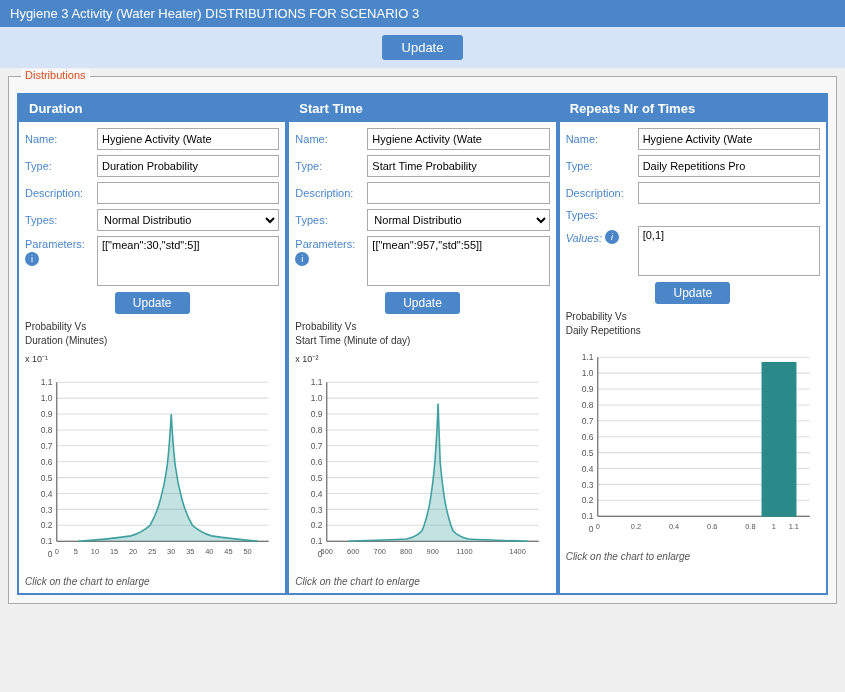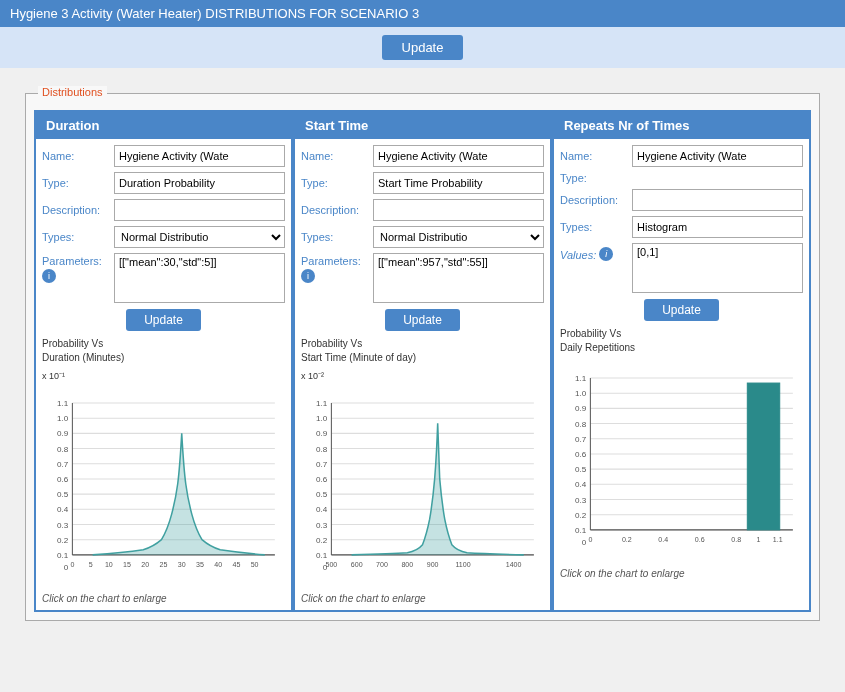--- a/index.html
+++ b/index.html
@@ -24,21 +24,21 @@
       color: white;
       border: none;
       padding: 5px 20px;
       font-size: 13px;
       cursor: pointer;
       border-radius: 3px;
     }
 
     .distributions-section {
       border: 1px solid #aaa;
-      margin: 25px;
+      margin: 8px;
       padding: 8px;
       background: #f8f8f8;
       position: relative;
     }
     .distributions-legend {
       position: absolute;
       top: -8px;
       left: 12px;
       background: #f8f8f8;
       padding: 0 4px;
@@ -346,28 +346,28 @@
 
     <div class="card">
       <div class="card-header">Repeats Nr of Times</div>
       <div class="card-body">
         <div class="field-row">
           <span class="field-label">Name:</span>
           <input class="field-input" value="Hygiene Activity (Wate" readonly="" style="">
         </div>
         <div class="field-row">
           <span class="field-label">Type:</span>
+          <input class="field-input" value="Daily Repetitions Pro" readonly="" style="">
         </div>
         <div class="field-row">
           <span class="field-label">Description:</span>
           <input class="field-input" value="" readonly="" style="">
         </div>
         <div class="field-row">
           <span class="field-label">Types:</span>
-          <input class="field-input" value="Histogram" readonly="" style="">
         </div>
         <div class="field-row" style="align-items:flex-start;">
           <span class="field-label" style="padding-top:2px; display:flex; align-items:flex-end; gap:3px;font-style:italic;">
             <span>Values:</span>
             <span class="info-icon">i</span>
           </span>
           <textarea class="field-textarea" style="">[0,1]</textarea>
         </div>
         <button class="btn-card-update">Update</button>
         <div class="chart-label">

